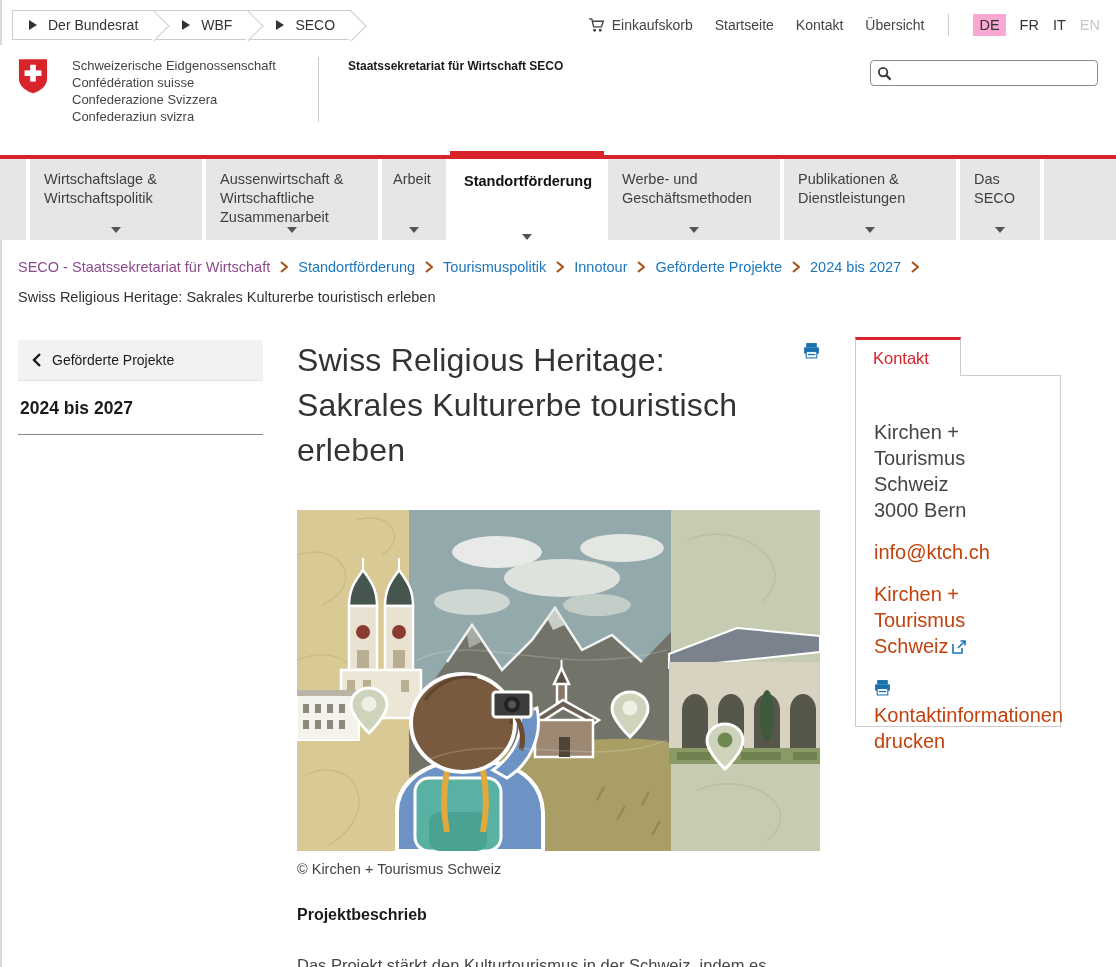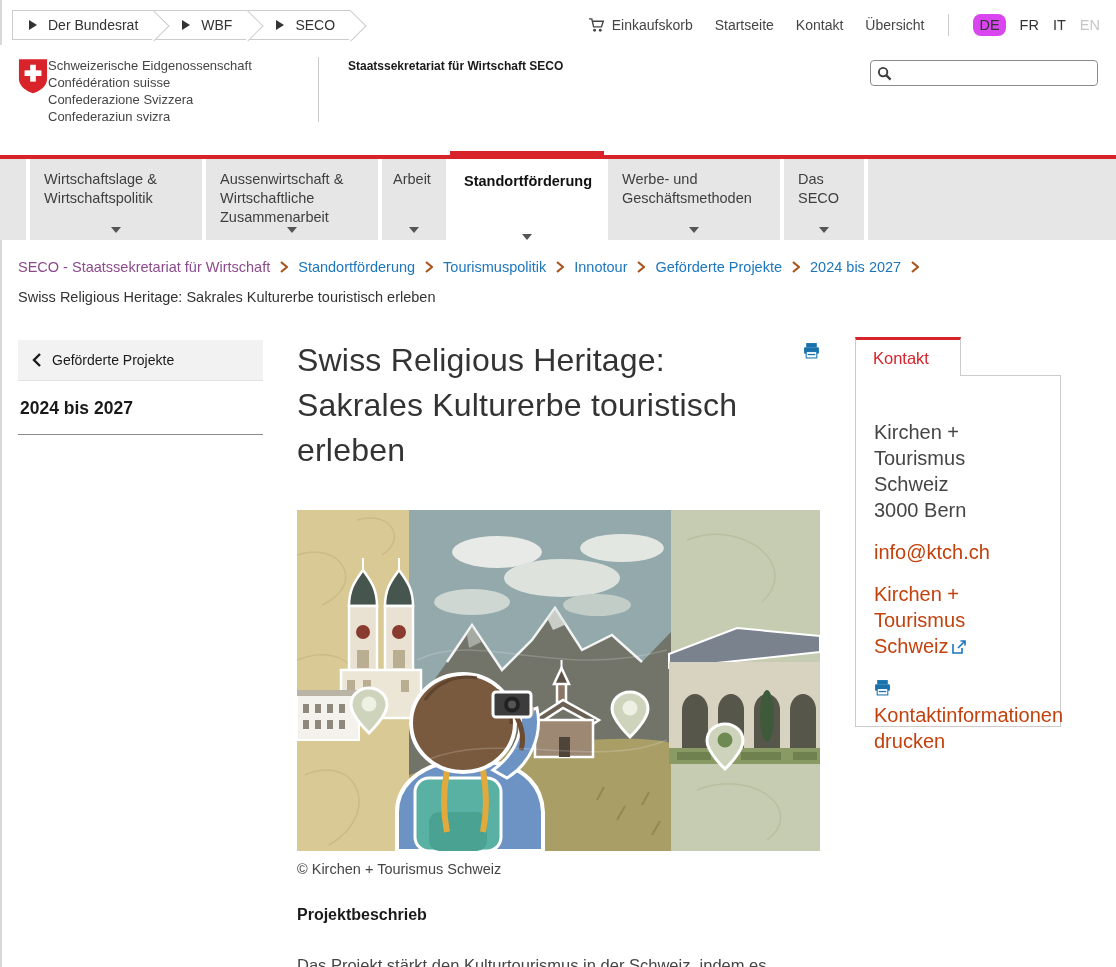--- a/index.html
+++ b/index.html
@@ -20,27 +20,27 @@
   .mtab + .mtab { border-left:none; padding-left:28px; }
   .mtab::after { content:""; position:absolute; right:-10.5px; top:3.8px; width:21px; height:21px;
                  border-top:1px solid #ccc; border-right:1px solid #ccc;
                  transform:rotate(45deg); background:#fff; z-index:1; }
   .mtab span, .mtab svg { position:relative; z-index:2; }
   .meta-links { display:flex; align-items:center; gap:22px; font-size:14px; color:#454545; }
   .meta-link { display:flex; align-items:center; gap:7px; cursor:pointer; }
   .meta-sep { width:1px; height:22px; background:#ccc; margin:0 2px; }
   .langs { display:flex; align-items:center; gap:14px; font-size:14.5px; }
   .lang { color:#333; cursor:pointer; }
-  .lang.active { background:#d946ef; padding:3px 6px;border-radius:8px; }
+  .lang.active { background:#f9a8d4; padding:3px 6px; }
   .lang.disabled { color:#c6c6c6; cursor:default; }
 
   
   .header { position:absolute; top:45px; left:0; width:1116px; height:110px; background:#fff; }
   .crest { position:absolute; left:18px; top:13px; }
-  .logo-text { position:absolute; left:48px; top:12px; font-size:13px; line-height:17px; color:#454545; }
+  .logo-text { position:absolute; left:72px; top:12px; font-size:13px; line-height:17px; color:#454545; }
   .header-divider { position:absolute; left:318px; top:12px; width:1px; height:65px; background:#ccc; }
   .org-title { position:absolute; left:348px; top:14px; font-size:12px; font-weight:bold; color:#1a1a1a; }
   .search-box { position:absolute; right:18px; top:15px; width:228px; height:26px;
                 border:1px solid #8a8a8a; border-radius:4px; background:#fff;
                 display:flex; align-items:center; padding-left:6px; gap:5px; }
   .search-box input { border:none; outline:none; flex:1; height:20px; font-size:13px;
                       font-family:"Liberation Sans","DejaVu Sans",sans-serif; }
 
   
   .redline { position:absolute; top:155px; left:0; width:1116px; height:4px; background:#d8232a; }
@@ -196,20 +196,26 @@
     <svg class="nav-caret" width="10" height="6" viewBox="0 0 10 6">
         <polygon points="0,0 10,0 5,6" fill="#555"></polygon>
       </svg>
   </div>
   <div class="nav-item ni-5">
     <span>Werbe- und Geschäftsmethoden</span>
     <svg class="nav-caret" width="10" height="6" viewBox="0 0 10 6">
         <polygon points="0,0 10,0 5,6" fill="#555"></polygon>
       </svg>
   </div>
+  <div class="nav-item ni-6">
+    <span>Publikationen &amp; Dienstleistungen</span>
+    <svg class="nav-caret" width="10" height="6" viewBox="0 0 10 6">
+        <polygon points="0,0 10,0 5,6" fill="#555"></polygon>
+      </svg>
+  </div>
   <div class="nav-item ni-7">
     <span>Das SECO</span>
     <svg class="nav-caret" width="10" height="6" viewBox="0 0 10 6">
         <polygon points="0,0 10,0 5,6" fill="#555"></polygon>
       </svg>
   </div>
   <div class="nav-fill"></div>
 </div>
 
 <div class="crumbs">

